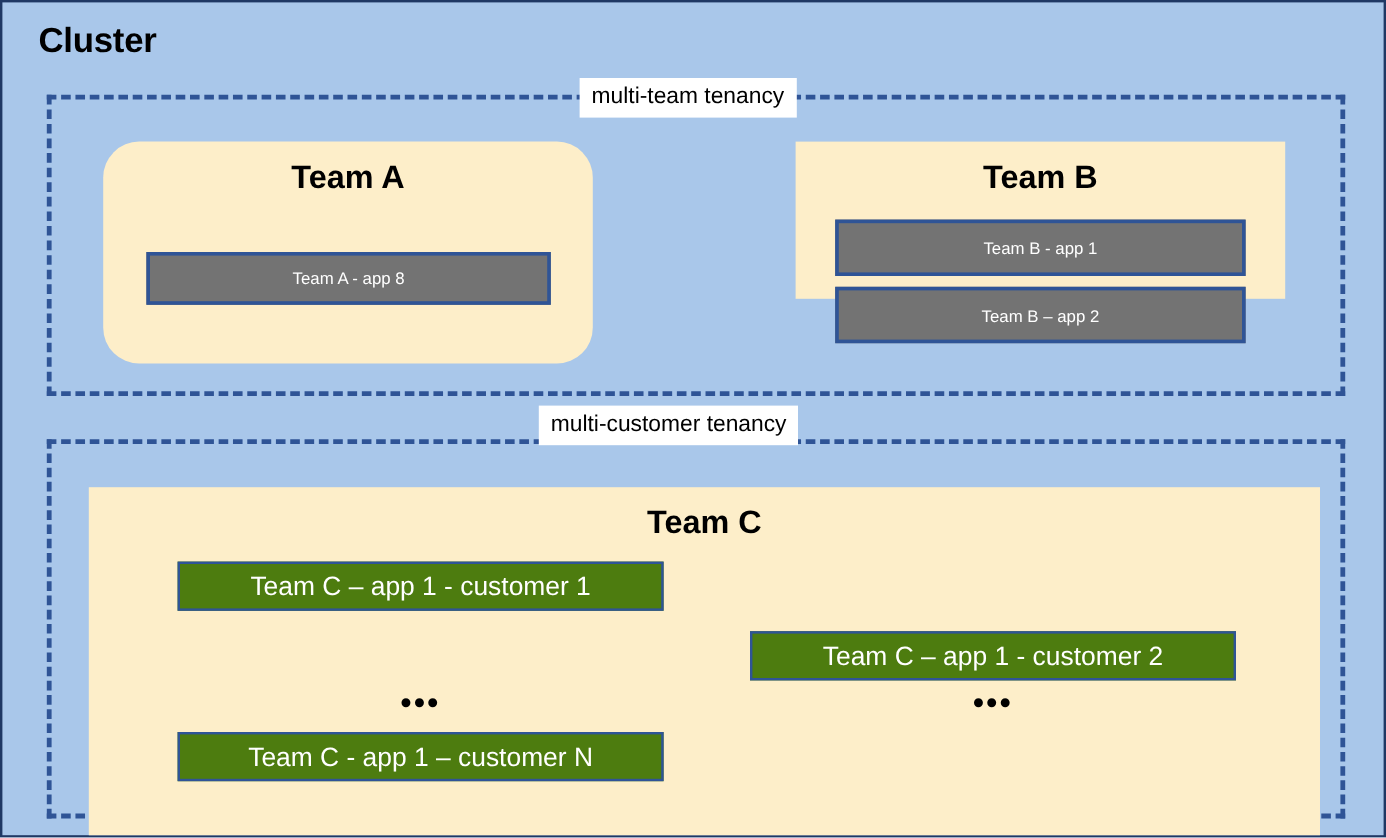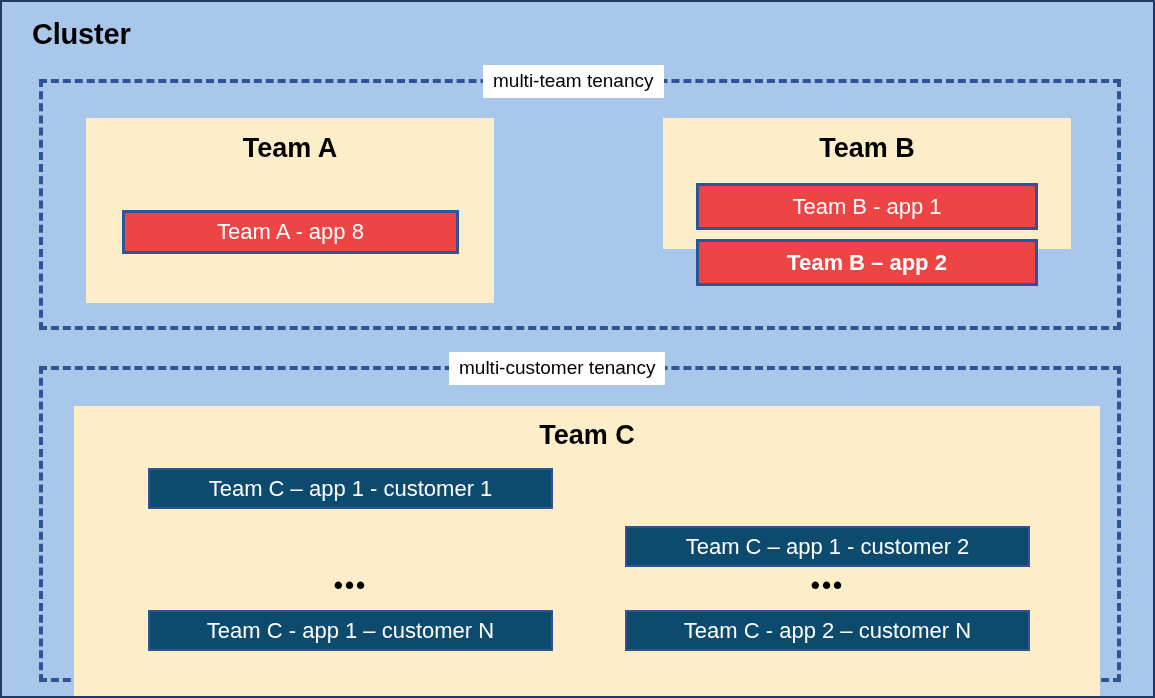--- a/index.html
+++ b/index.html
@@ -62,85 +62,85 @@
     padding: 3px 10px 4px 10px;
     white-space: nowrap;
   }
   #label-multi-team {
     left: 468px;
     top: 63px;
     margin-left: 13px;
   }
   #label-multi-customer {
     left: 447px;
-    top: 350px;
+    top: 336px;
   }
 
   
   .team-box {
     position: absolute;
     box-sizing: border-box;
     background: #fdeec9;
     border: none;
   }
-  #team-a-box { left: 84px;  top: 116px; width: 408px; height: 185px; }
+  #team-a-box { left: 84px;  top: 116px; width: 408px; height: 185px; border-radius: 30px; }
   #team-b-box { left: 661px; top: 116px; width: 408px; height: 131px; }
   #team-c-box { left: 72px;  top: 404px; width: 1026px; height: 301px; }
 
   .team-title {
     position: absolute;
     left: 0;
     right: 0;
     text-align: center;
     font-weight: bold;
     color: #000000;
     white-space: nowrap;
   }
   #team-a-title, #team-b-title { top: 15px; font-size: 27px; }
   #team-c-title { top: 14px; font-size: 27px; }
 
   
   .app-box {
     position: absolute;
     box-sizing: border-box;
-    background: #ef4444;
+    background: #737373;
     border: 3px solid #2f5496;
     color: #ffffff;
-    font-size: 22px;
+    font-size: 14px;
     display: flex;
     align-items: center;
     justify-content: center;
     white-space: nowrap;
     letter-spacing: 0px;
   }
 
   
   #team-a-app-1 { left: 36px; top: 92px; width: 337px; height: 44px; }
 
   
   #team-b-app-1 { left: 33px; top: 65px; width: 342px; height: 47px; }
-  #team-b-app-2 { left: 33px; top: 121px; width: 342px; height: 47px; font-weight: bold; }
+  #team-b-app-2 { left: 33px; top: 121px; width: 342px; height: 47px; }
 
   
   .tc-col {
     position: absolute;
     top: 62px;
     width: 405px;
     height: 195px;
   }
   #tc-col-left  { left: 74px; }
   #tc-col-right { left: 551px; }
 
   .tc-app {
     position: absolute;
     left: 0;
     width: 405px;
     height: 41px;
     box-sizing: border-box;
-    background: #0c4a6e;
+    background: #4d7c0f;
     border: 2px solid #2f5496;
     color: #ffffff;
     font-size: 22px;
     display: flex;
     align-items: center;
     justify-content: center;
     white-space: nowrap;
   }
   .tc-app.row-1 { top: 0px; }
   .tc-app.row-2 { top: 58px; }
@@ -190,17 +190,16 @@
 
     <div class="tc-col" id="tc-col-left">
       <div class="tc-app row-1">Team C – app 1 - customer 1</div>
       <div class="tc-ellipsis">•••</div>
       <div class="tc-app row-n">Team C - app 1 – customer N</div>
     </div>
 
     <div class="tc-col" id="tc-col-right">
       <div class="tc-app row-2">Team C – app 1 - customer 2</div>
       <div class="tc-ellipsis">•••</div>
-      <div class="tc-app row-n">Team C - app 2 – customer N</div>
     </div>
   </div>
 
 </div>
 
 </body></html>

